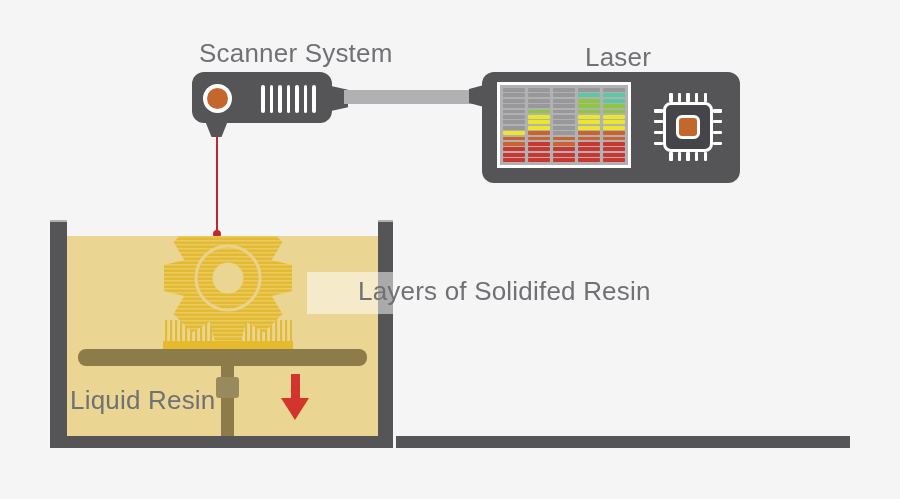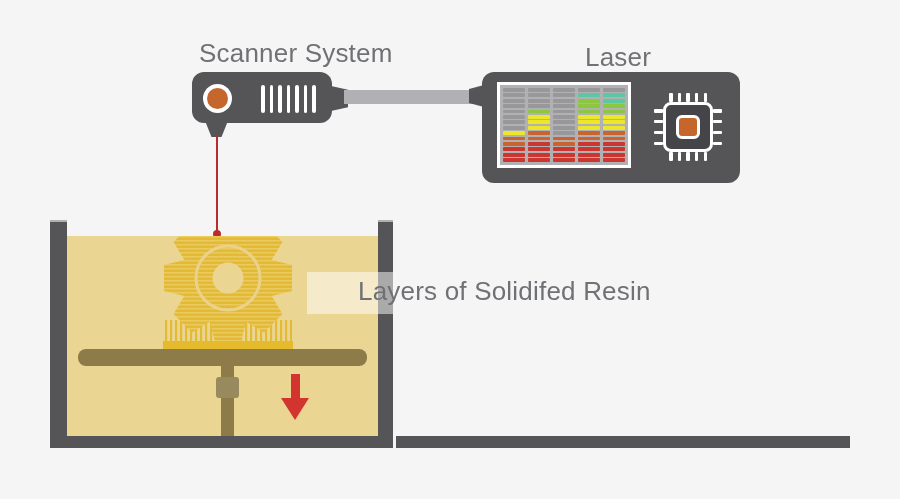--- a/index.html
+++ b/index.html
@@ -233,14 +233,15 @@
   <div class="abs arrow-shaft"></div>
   <div class="abs arrow-head"></div>
 
   <div class="abs wall wall-left"></div>
   <div class="abs wall wall-right"></div>
   <div class="abs tank-bottom"></div>
   <div class="abs floor-ext"></div>
 
   <div class="abs layers-box"></div>
   <div class="label layers-label">Layers of Solidifed Resin</div>
+  <div class="label liquid-label">Liquid Resin</div>
 
 </div>
 
 </body></html>

